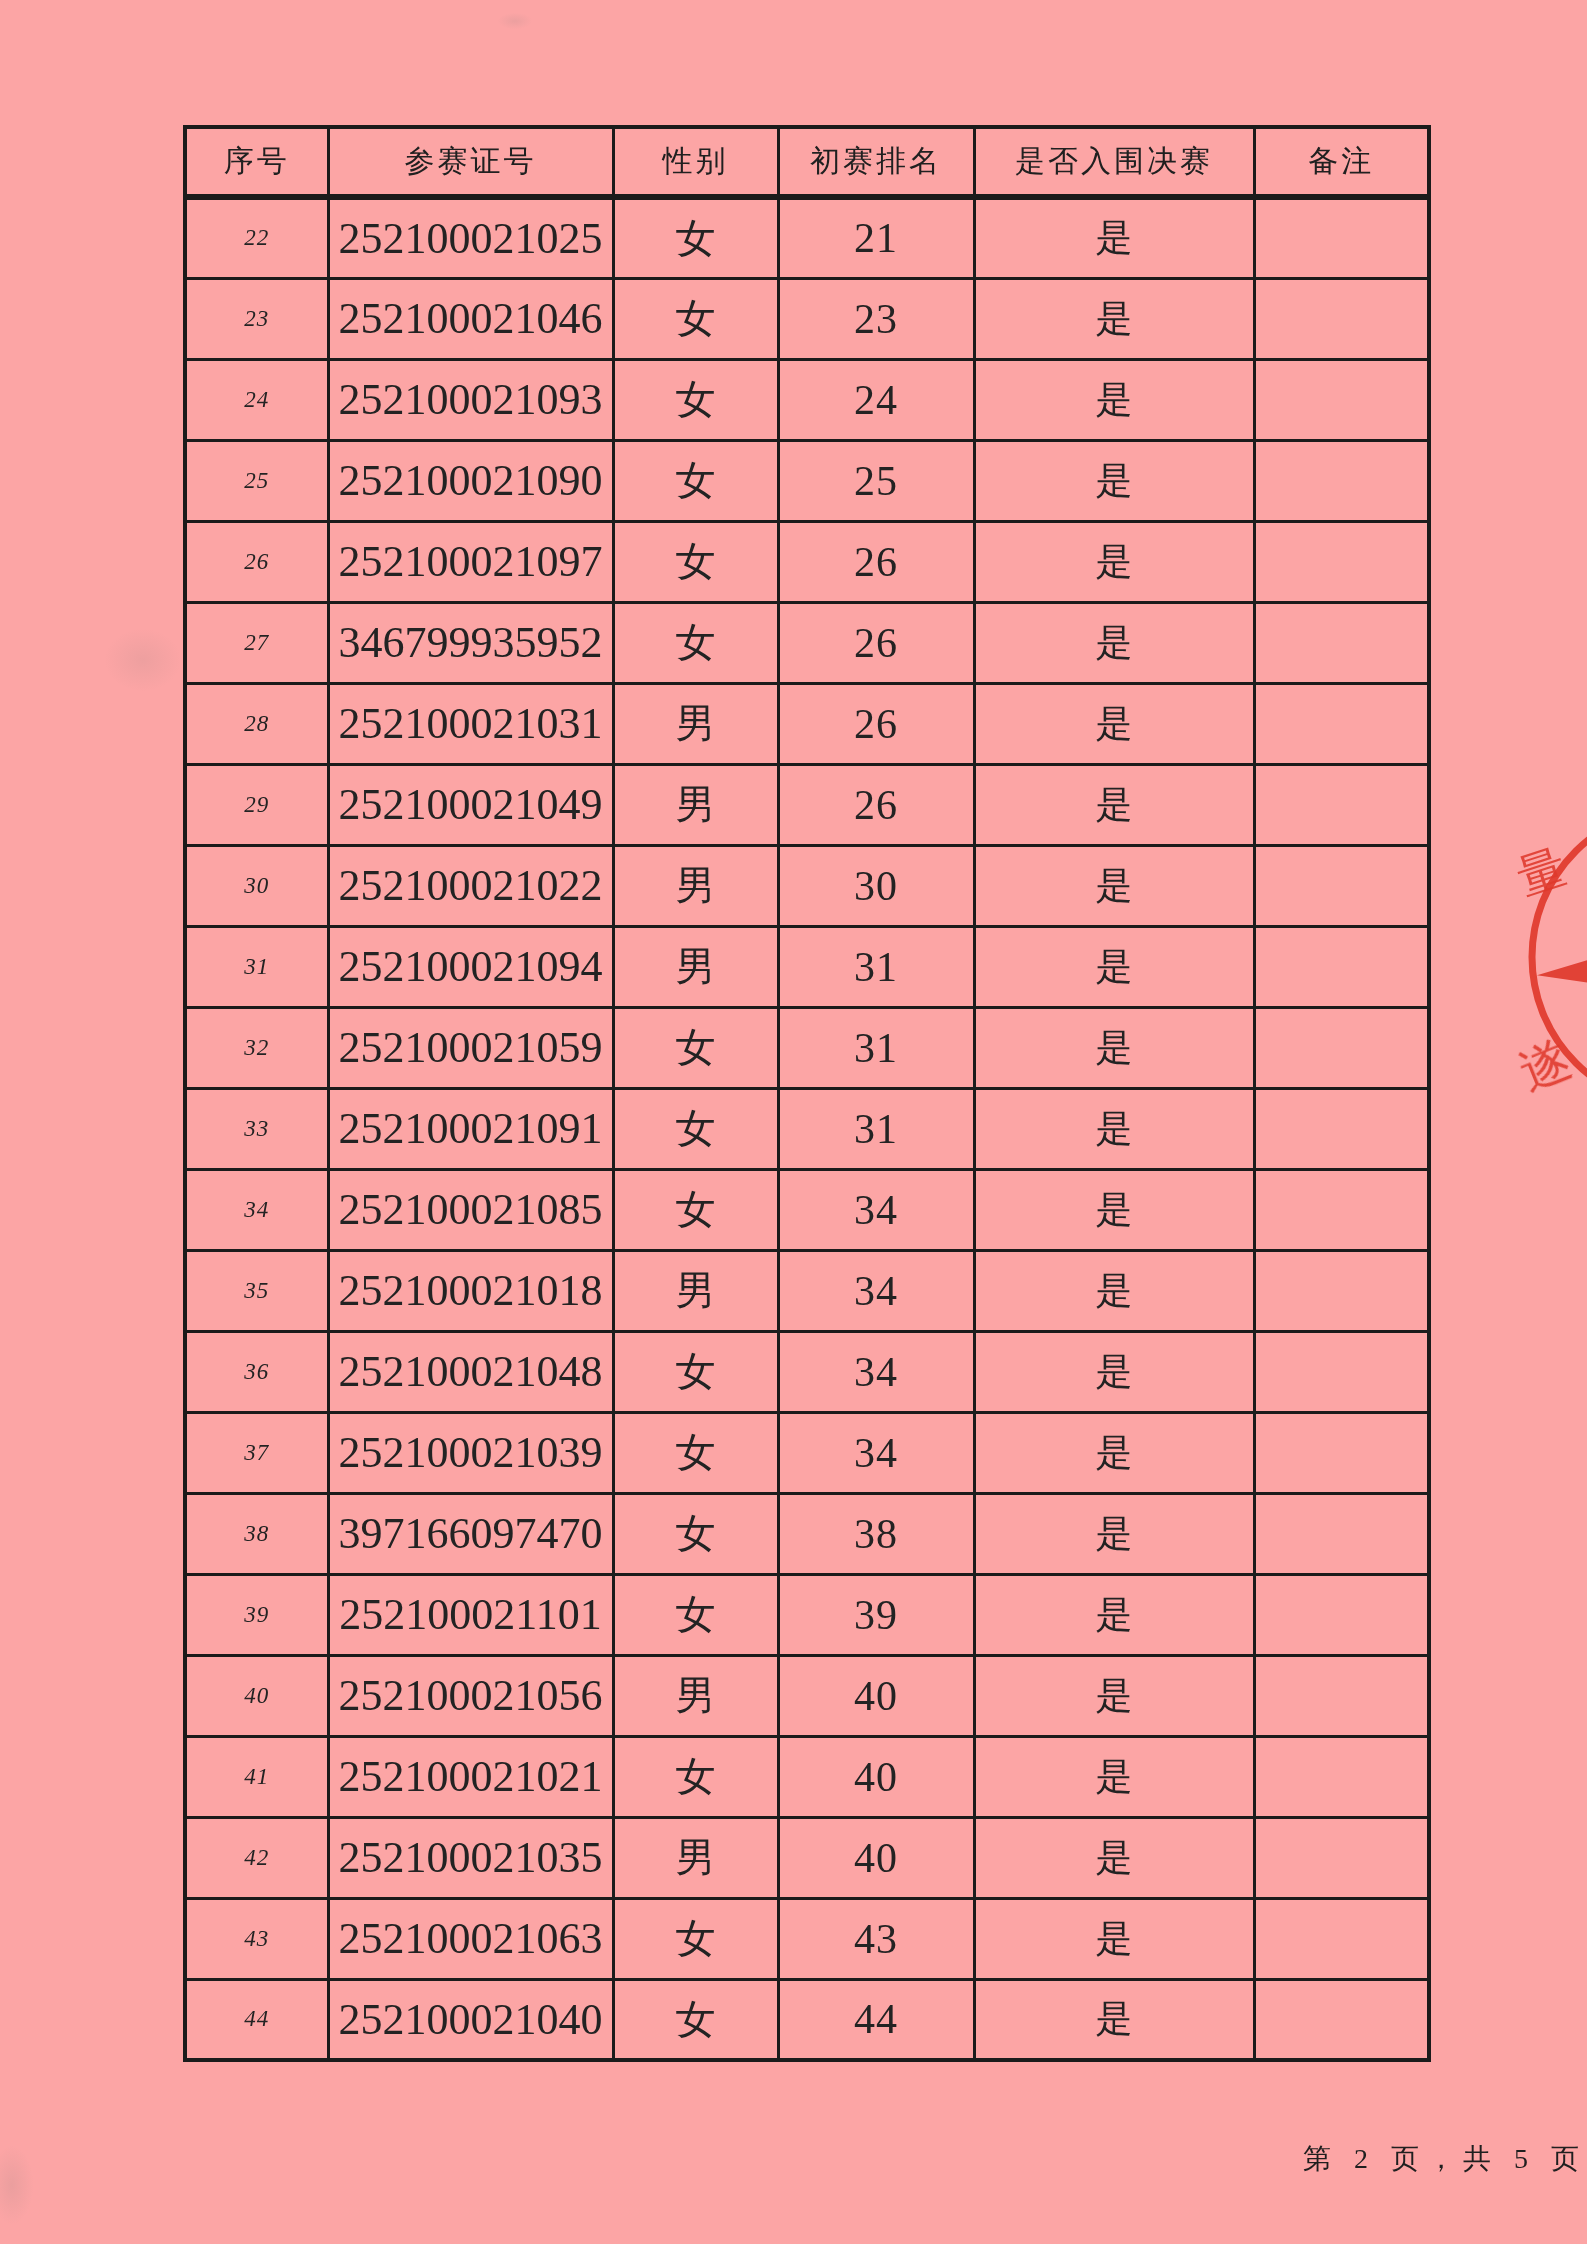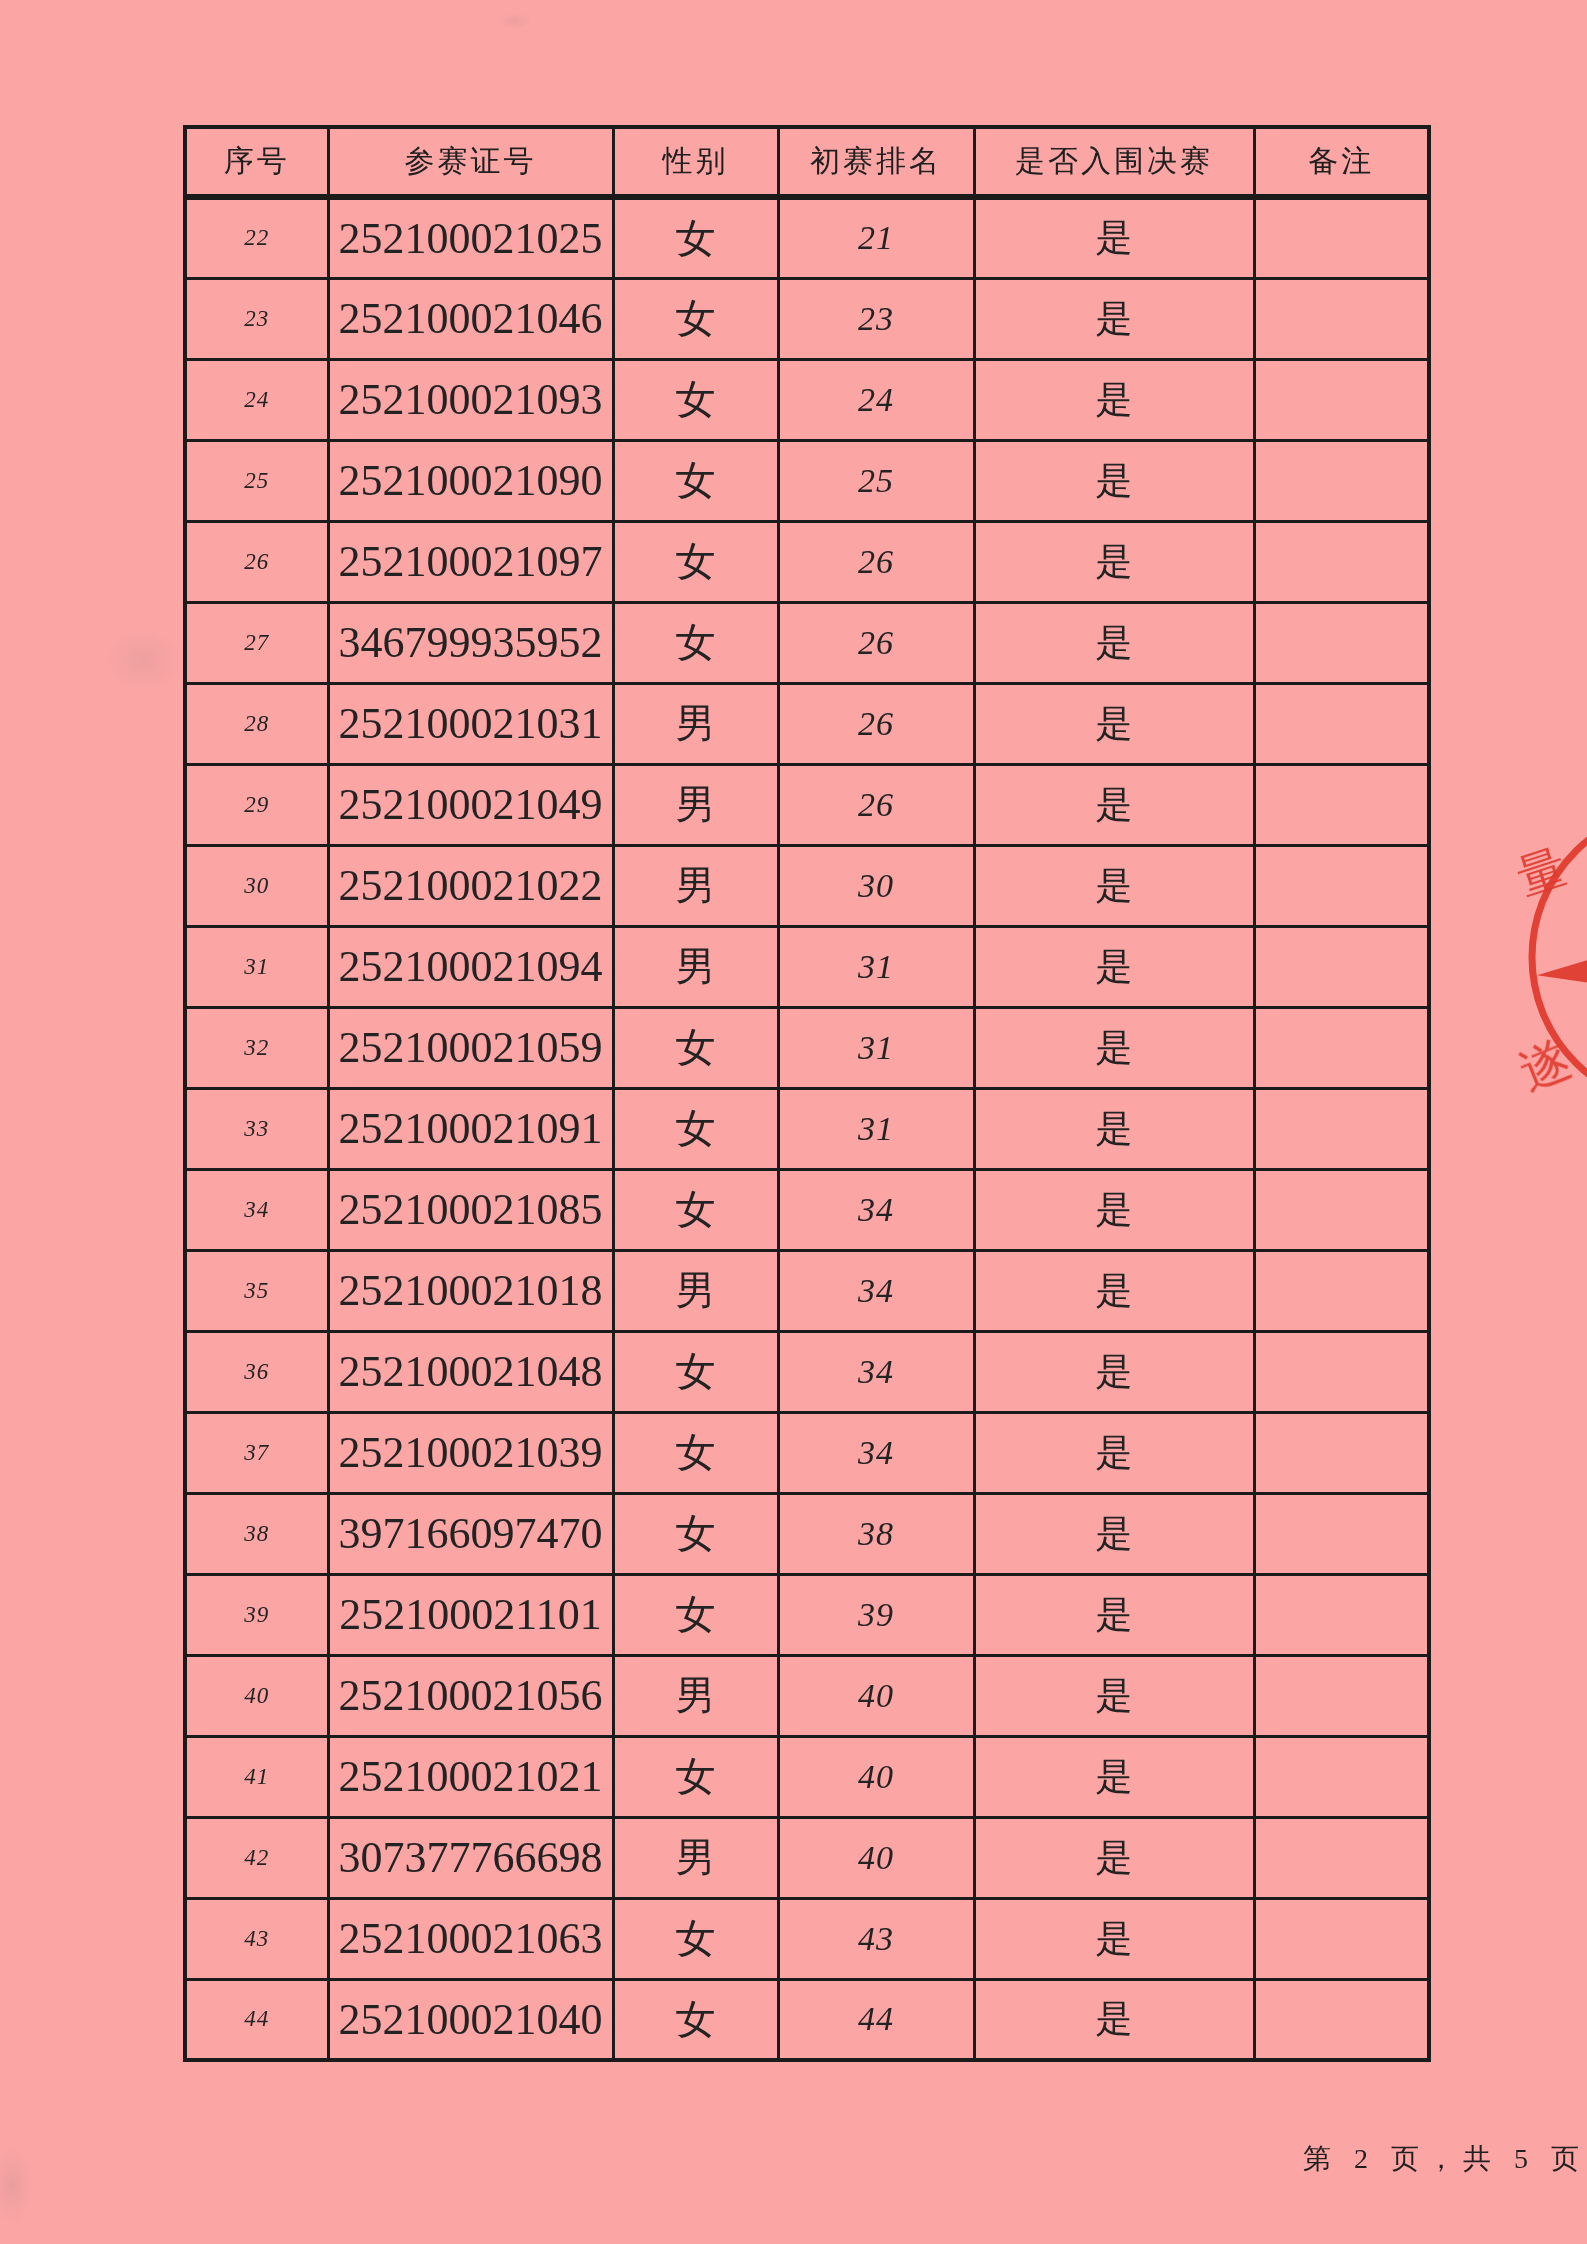--- a/index.html
+++ b/index.html
@@ -54,21 +54,21 @@
   table.results thead th {
     font-size: 30px;
     font-weight: normal;
     letter-spacing: 3px;
     border-bottom-width: 6px;
     color: #202020;
   }
   td.c0 { font-size: 23px; letter-spacing: 1px; font-style: italic; }
   td.c1 { font-size: 44px; letter-spacing: 0px; }
   td.c2 { font-size: 40px; }
-  td.c3 { font-size: 34px; letter-spacing: 1px; font-style: italic; }
+  td.c3 { font-size: 42px; letter-spacing: 1px; }
   td.c4 { font-size: 37px; }
   td.c5 { font-size: 30px; }
 
   .footer {
     position: absolute;
     left: 0;
     top: 2140px;
     width: 100%;
     text-align: right;
     font-size: 28px;
@@ -269,21 +269,21 @@
         <tr>
           <td class="c0">41</td>
           <td class="c1">252100021021</td>
           <td class="c2">女</td>
           <td class="c3">40</td>
           <td class="c4">是</td>
           <td class="c5"></td>
         </tr>
         <tr>
           <td class="c0">42</td>
-          <td class="c1">307377766698</td>
+          <td class="c1">252100021035</td>
           <td class="c2">男</td>
           <td class="c3">40</td>
           <td class="c4">是</td>
           <td class="c5"></td>
         </tr>
         <tr>
           <td class="c0">43</td>
           <td class="c1">252100021063</td>
           <td class="c2">女</td>
           <td class="c3">43</td>

